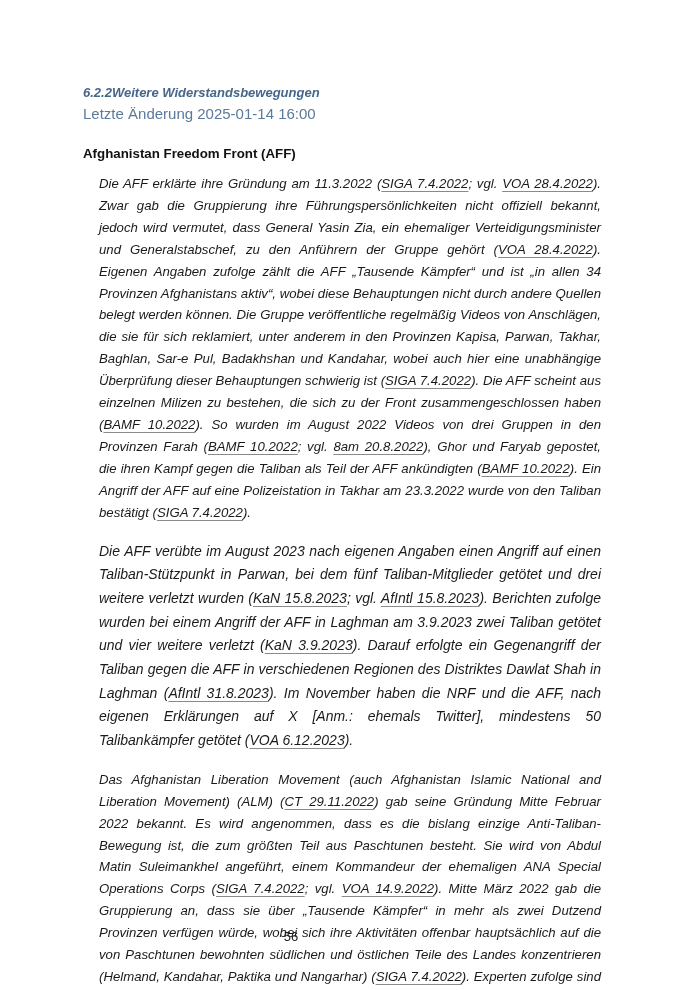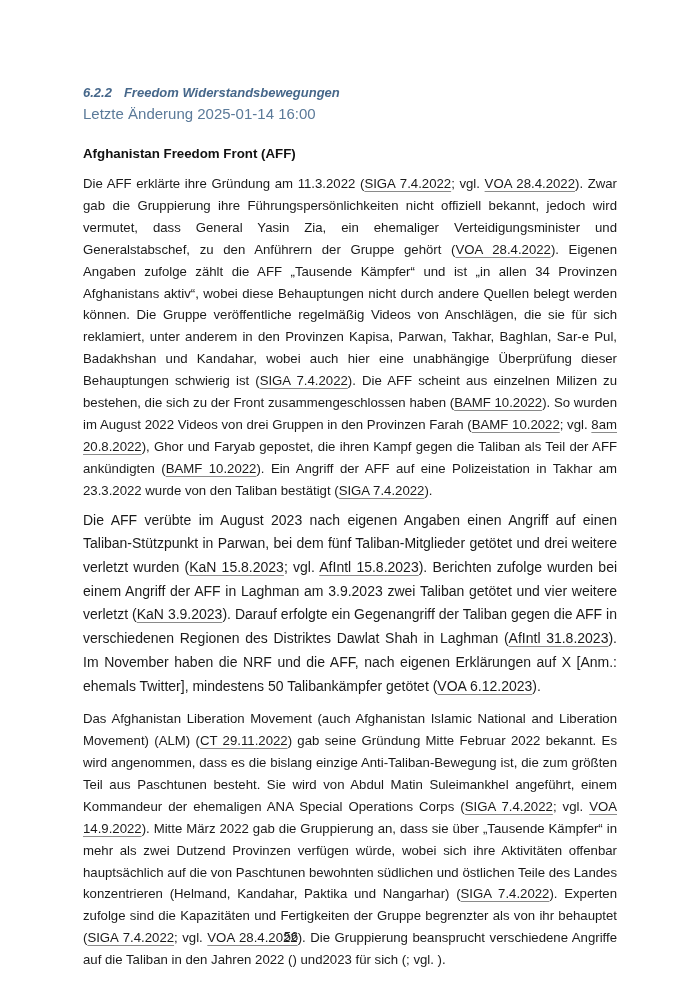--- a/index.html
+++ b/index.html
@@ -1,40 +1,40 @@
 <!DOCTYPE html>
 <html><head>
 <meta charset="utf-8">
 <style>
   html, body { margin: 0; padding: 0; background: #ffffff; }
   body { width: 700px; height: 990px; position: relative; overflow: hidden;
          font-family: "Liberation Sans", sans-serif; color: #1a1a1a; }
   .page { position: absolute; left: 83px; top: 84px; width: 534px; }
   .sec-title { font-size: 13px; font-weight: bold; font-style: italic; color: #46678a;
                margin: 0; line-height: 18px; }
-  .sec-title .num { margin-right: 12px; }
+  .sec-title .num { }
   .last-change { font-size: 15px; color: #5b7a99; margin: 3px 0 0 0; line-height: 18px; }
   h3 { font-size: 13.3px; font-weight: bold; margin: 0; line-height: 18px; color: #111; }
-  p { margin: 0; text-align: justify; font-size: 13.2px; line-height: 21.9px; }
+  p { margin: 16px; text-align: justify; font-size: 13.2px; line-height: 21.9px; font-style: italic; }
   p.large { font-size: 14px; line-height: 23.7px; }
   .cite { text-decoration: underline; text-decoration-color: #8a8a8a;
           text-underline-offset: 3px; text-decoration-thickness: 1px; color: inherit; }
   #h-aff { margin-top: 22px; }
   #p-aff1 { margin-top: 10px; }
   #p-aff2 { margin-top: 7px; }
   #h-alm { margin-top: 10px; }
   #p-alm { margin-top: 10px; }
   .page-num { position: absolute; top: 929px; left: 0; width: 582px; text-align: center;
               font-size: 13px; color: #222; }
 </style>
 </head>
 <body>
 
 <div class="page">
-  <div class="sec-title"><span class="num">6.2.2</span><span>Freedom Widerstandsbewegungen</span></div>
+  <div class="sec-title"><span class="num">6.2.2</span><span>Weitere Widerstandsbewegungen</span></div>
   <div class="last-change">Letzte Änderung 2025-01-14 16:00</div>
 
   <h3 id="h-aff">Afghanistan Freedom Front (AFF)</h3>
   <p id="p-aff1">Die AFF erklärte ihre Gründung am 11.3.2022 (<a class="cite">SIGA 7.4.2022</a>; vgl. <a class="cite">VOA 28.4.2022</a>). Zwar gab die Gruppierung ihre Führungspersönlichkeiten nicht offiziell bekannt, jedoch wird vermutet, dass General Yasin Zia, ein ehemaliger Verteidigungsminister und Generalstabschef, zu den Anführern der Gruppe gehört (<a class="cite">VOA 28.4.2022</a>). Eigenen Angaben zufolge zählt die AFF „Tausende Kämpfer“ und ist „in allen 34 Provinzen Afghanistans aktiv“, wobei diese Behauptungen nicht durch andere Quellen belegt werden können. Die Gruppe veröffentliche regelmäßig Videos von Anschlägen, die sie für sich reklamiert, unter anderem in den Provinzen Kapisa, Parwan, Takhar, Baghlan, Sar-e Pul, Badakhshan und Kandahar, wobei auch hier eine unabhängige Überprüfung dieser Behauptungen schwierig ist (<a class="cite">SIGA 7.4.2022</a>). Die AFF scheint aus einzelnen Milizen zu bestehen, die sich zu der Front zusammengeschlossen haben (<a class="cite">BAMF 10.2022</a>). So wurden im August 2022 Videos von drei Gruppen in den Provinzen Farah (<a class="cite">BAMF 10.2022</a>; vgl. <a class="cite">8am 20.8.2022</a>), Ghor und Faryab gepostet, die ihren Kampf gegen die Taliban als Teil der AFF ankündigten (<a class="cite">BAMF 10.2022</a>). Ein Angriff der AFF auf eine Polizeistation in Takhar am 23.3.2022 wurde von den Taliban bestätigt (<a class="cite">SIGA 7.4.2022</a>).</p>
   <p id="p-aff2" class="large">Die AFF verübte im August 2023 nach eigenen Angaben einen Angriff auf einen Taliban-Stützpunkt in Parwan, bei dem fünf Taliban-Mitglieder getötet und drei weitere verletzt wurden (<a class="cite">KaN 15.8.2023</a>; vgl. <a class="cite">AfIntl 15.8.2023</a>). Berichten zufolge wurden bei einem Angriff der AFF in Laghman am 3.9.2023 zwei Taliban getötet und vier weitere verletzt (<a class="cite">KaN 3.9.2023</a>). Darauf erfolgte ein Gegenangriff der Taliban gegen die AFF in verschiedenen Regionen des Distriktes Dawlat Shah in Laghman (<a class="cite">AfIntl 31.8.2023</a>). Im November haben die NRF und die AFF, nach eigenen Erklärungen auf X [Anm.: ehemals Twitter], mindestens 50 Talibankämpfer getötet (<a class="cite">VOA 6.12.2023</a>).</p>
 
   <p id="p-alm">Das Afghanistan Liberation Movement (auch Afghanistan Islamic National and Liberation Movement) (ALM) (<a class="cite">CT 29.11.2022</a>) gab seine Gründung Mitte Februar 2022 bekannt. Es wird angenommen, dass es die bislang einzige Anti-Taliban-Bewegung ist, die zum größten Teil aus Paschtunen besteht. Sie wird von Abdul Matin Suleimankhel angeführt, einem Kommandeur der ehemaligen ANA Special Operations Corps (<a class="cite">SIGA 7.4.2022</a>; vgl. <a class="cite">VOA 14.9.2022</a>). Mitte März 2022 gab die Gruppierung an, dass sie über „Tausende Kämpfer“ in mehr als zwei Dutzend Provinzen verfügen würde, wobei sich ihre Aktivitäten offenbar hauptsächlich auf die von Paschtunen bewohnten südlichen und östlichen Teile des Landes konzentrieren (Helmand, Kandahar, Paktika und Nangarhar) (<a class="cite">SIGA 7.4.2022</a>). Experten zufolge sind die Kapazitäten und Fertigkeiten der Gruppe begrenzter als von ihr behauptet (<a class="cite">SIGA 7.4.2022</a>; vgl. <a class="cite">VOA 28.4.2022</a>). Die Gruppierung beansprucht verschiedene Angriffe auf die Taliban in den Jahren 2022 () und2023 für sich (; vgl. ).</p>
 
 </div>
 

